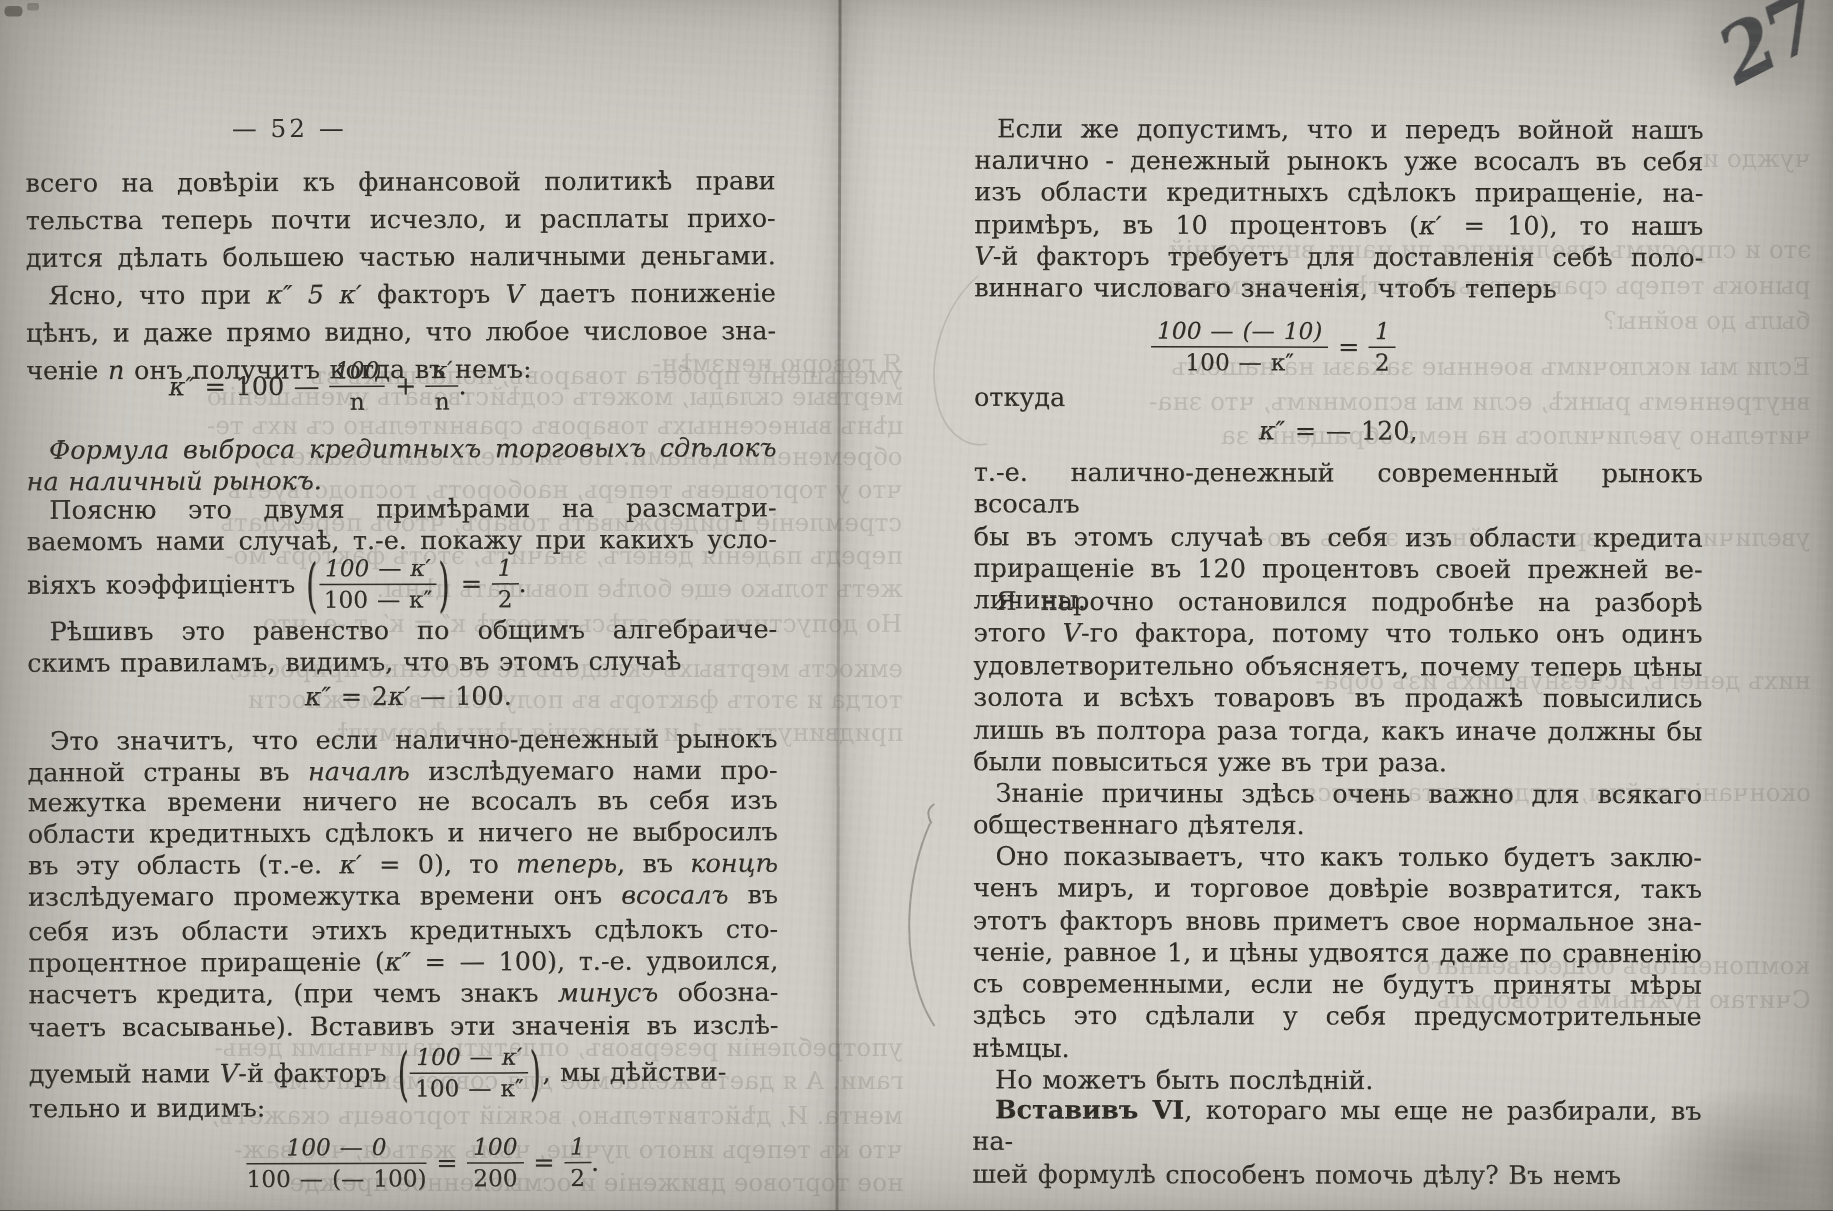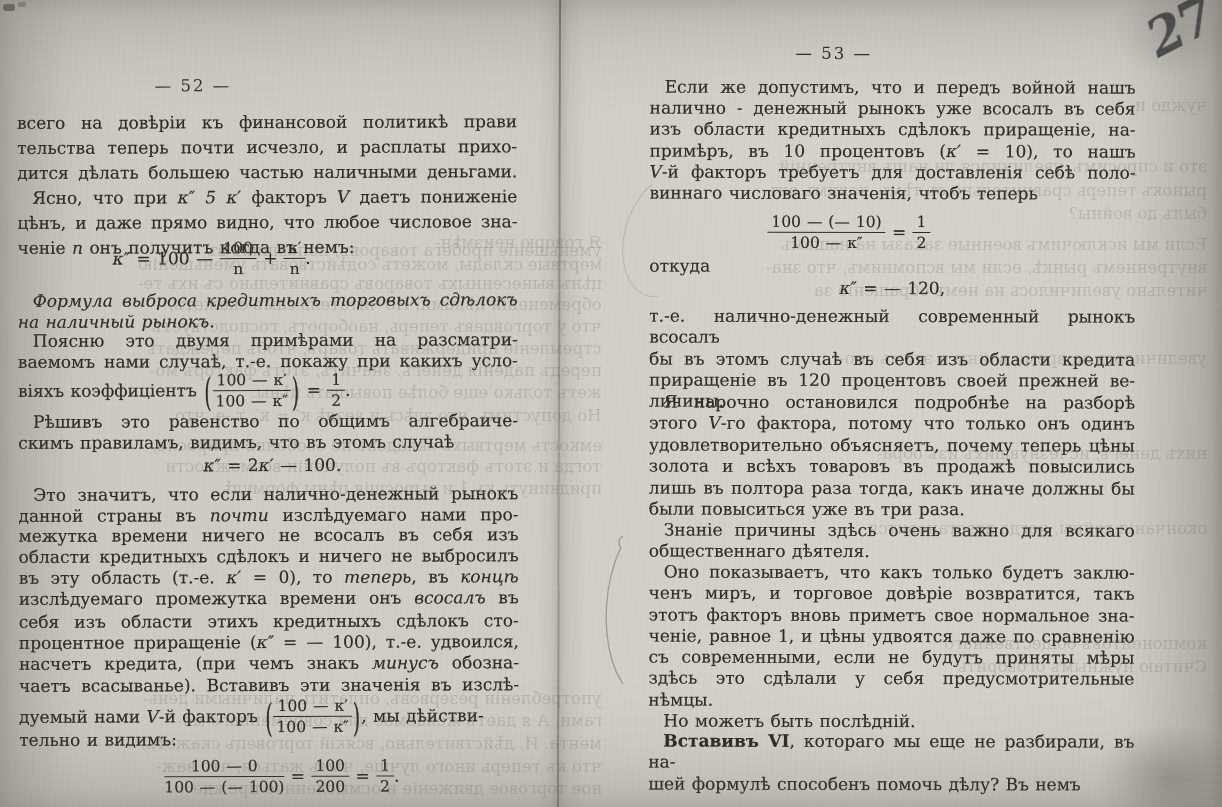--- a/index.html
+++ b/index.html
@@ -30,21 +30,21 @@
   .jp .ln{text-align-last:justify;}
   .jp .ln.last{text-align-last:left;}
   .ind .ln:first-child{text-indent:15px;}
   .it, .it .ln{font-style:italic;}
   .math{font-style:italic;white-space:nowrap;}
   .bd{font-weight:bold;}
   .page .ln{text-shadow:.2px .2px .4px rgba(44,42,37,.45);}
 
   .frac{display:inline-block;vertical-align:middle;text-align:center;font-size:15.5px;
         line-height:1.18;position:relative;top:-1px;text-indent:0;}
-  .frac .num{display:block;border-bottom:1.2px solid #2c2a25;padding:0 4px 1px;}
+  .frac .num{display:block;border-bottom:1.2px solid #2c2a25;padding:0 4px 1px;font-style:italic;}
   .frac .den{display:block;padding-top:1px;}
   .bigp{display:inline-block;transform:scaleY(2.05);font-size:19px;vertical-align:-2px;
         padding:0 1px;font-weight:400;text-indent:0;}
 
   .ghosts{position:absolute;top:0;height:807px;overflow:hidden;pointer-events:none;
         font-size:16.5px;}
   .gh-l{left:90px;width:512px;}
   .gh-r{left:715px;width:492px;}
   .ghost{position:absolute;right:0;white-space:nowrap;transform:scaleX(-1);
         color:#57554f;opacity:.20;filter:blur(.5px);}
@@ -121,21 +121,21 @@
       </div>
     <div class="blk jp ind" style="top:411px;line-height:20.5px">
         <div class="ln">Рѣшивъ это равенство по общимъ алгебраиче-</div>
         <div class="ln last">скимъ правиламъ, видимъ, что въ этомъ случаѣ</div>
       </div>
     <div class="blk" style="top:452px;height:26px;line-height:26px;padding-left:185px">
         <div class="ln"><span class="math ">κ″</span> = 2<span class="math ">κ′</span> — 100.</div>
       </div>
     <div class="blk jp ind" style="top:484px;line-height:20.7px">
         <div class="ln">Это значитъ, что если налично-денежный рынокъ</div>
-        <div class="ln">данной страны въ <span class="it ">почти</span> изслѣдуемаго нами про-</div>
+        <div class="ln">данной страны въ <span class="it ">началѣ</span> изслѣдуемаго нами про-</div>
         <div class="ln">межутка времени ничего не всосалъ въ себя изъ</div>
         <div class="ln">области кредитныхъ сдѣлокъ и ничего не выбросилъ</div>
         <div class="ln">въ эту область (т.-е. <span class="math ">κ′</span> = 0), то <span class="it ">теперь</span>, въ <span class="it ">концѣ</span></div>
         <div class="ln">изслѣдуемаго промежутка времени онъ <span class="it ">всосалъ</span> въ</div>
       </div>
     <div class="blk jp" style="top:611px;line-height:21.2px">
         <div class="ln">себя изъ области этихъ кредитныхъ сдѣлокъ сто-</div>
         <div class="ln">процентное приращеніе (<span class="math ">κ″</span> = — 100), т.-е. удвоился,</div>
         <div class="ln">насчетъ кредита, (при чемъ знакъ <span class="it ">минусъ</span> обозна-</div>
         <div class="ln">чаетъ всасыванье). Вставивъ эти значенія въ изслѣ-</div>
@@ -147,21 +147,20 @@
         <div class="ln last">тельно и видимъ:</div>
       </div>
     <div class="blk" style="top:753px;height:46px;line-height:46px;padding-left:145px">
         <div class="ln"><span class="frac"><span class="num">100 — 0</span><span class="den">100 — (— 100)</span></span> = <span class="frac"><span class="num">100</span><span class="den">200</span></span> = <span class="frac"><span class="num">1</span><span class="den">2</span></span>.</div>
       </div>
   </div>
 
   <div class="fold"></div>
 
   <div class="page pg-r">
-    <div class="blk hdr" style="top:44px;width:368px">— 53 —</div>
     <div class="blk jp ind" style="top:77px;line-height:21.2px">
         <div class="ln">Если же допустимъ, что и передъ войной нашъ</div>
         <div class="ln">налично - денежный рынокъ уже всосалъ въ себя</div>
         <div class="ln">изъ области кредитныхъ сдѣлокъ приращеніе, на-</div>
         <div class="ln">примѣръ, въ 10 процентовъ (<span class="math ">κ′</span> = 10), то нашъ</div>
         <div class="ln"><span class="math ">V</span>-й факторъ требуетъ для доставленія себѣ поло-</div>
         <div class="ln last">виннаго числоваго значенія, чтобъ теперь</div>
       </div>
     <div class="blk" style="top:208px;height:48px;line-height:48px;padding-left:118px">
         <div class="ln"><span class="frac"><span class="num">100 — (— 10)</span><span class="den">100 — κ″</span></span> = <span class="frac"><span class="num">1</span><span class="den">2</span></span></div>

